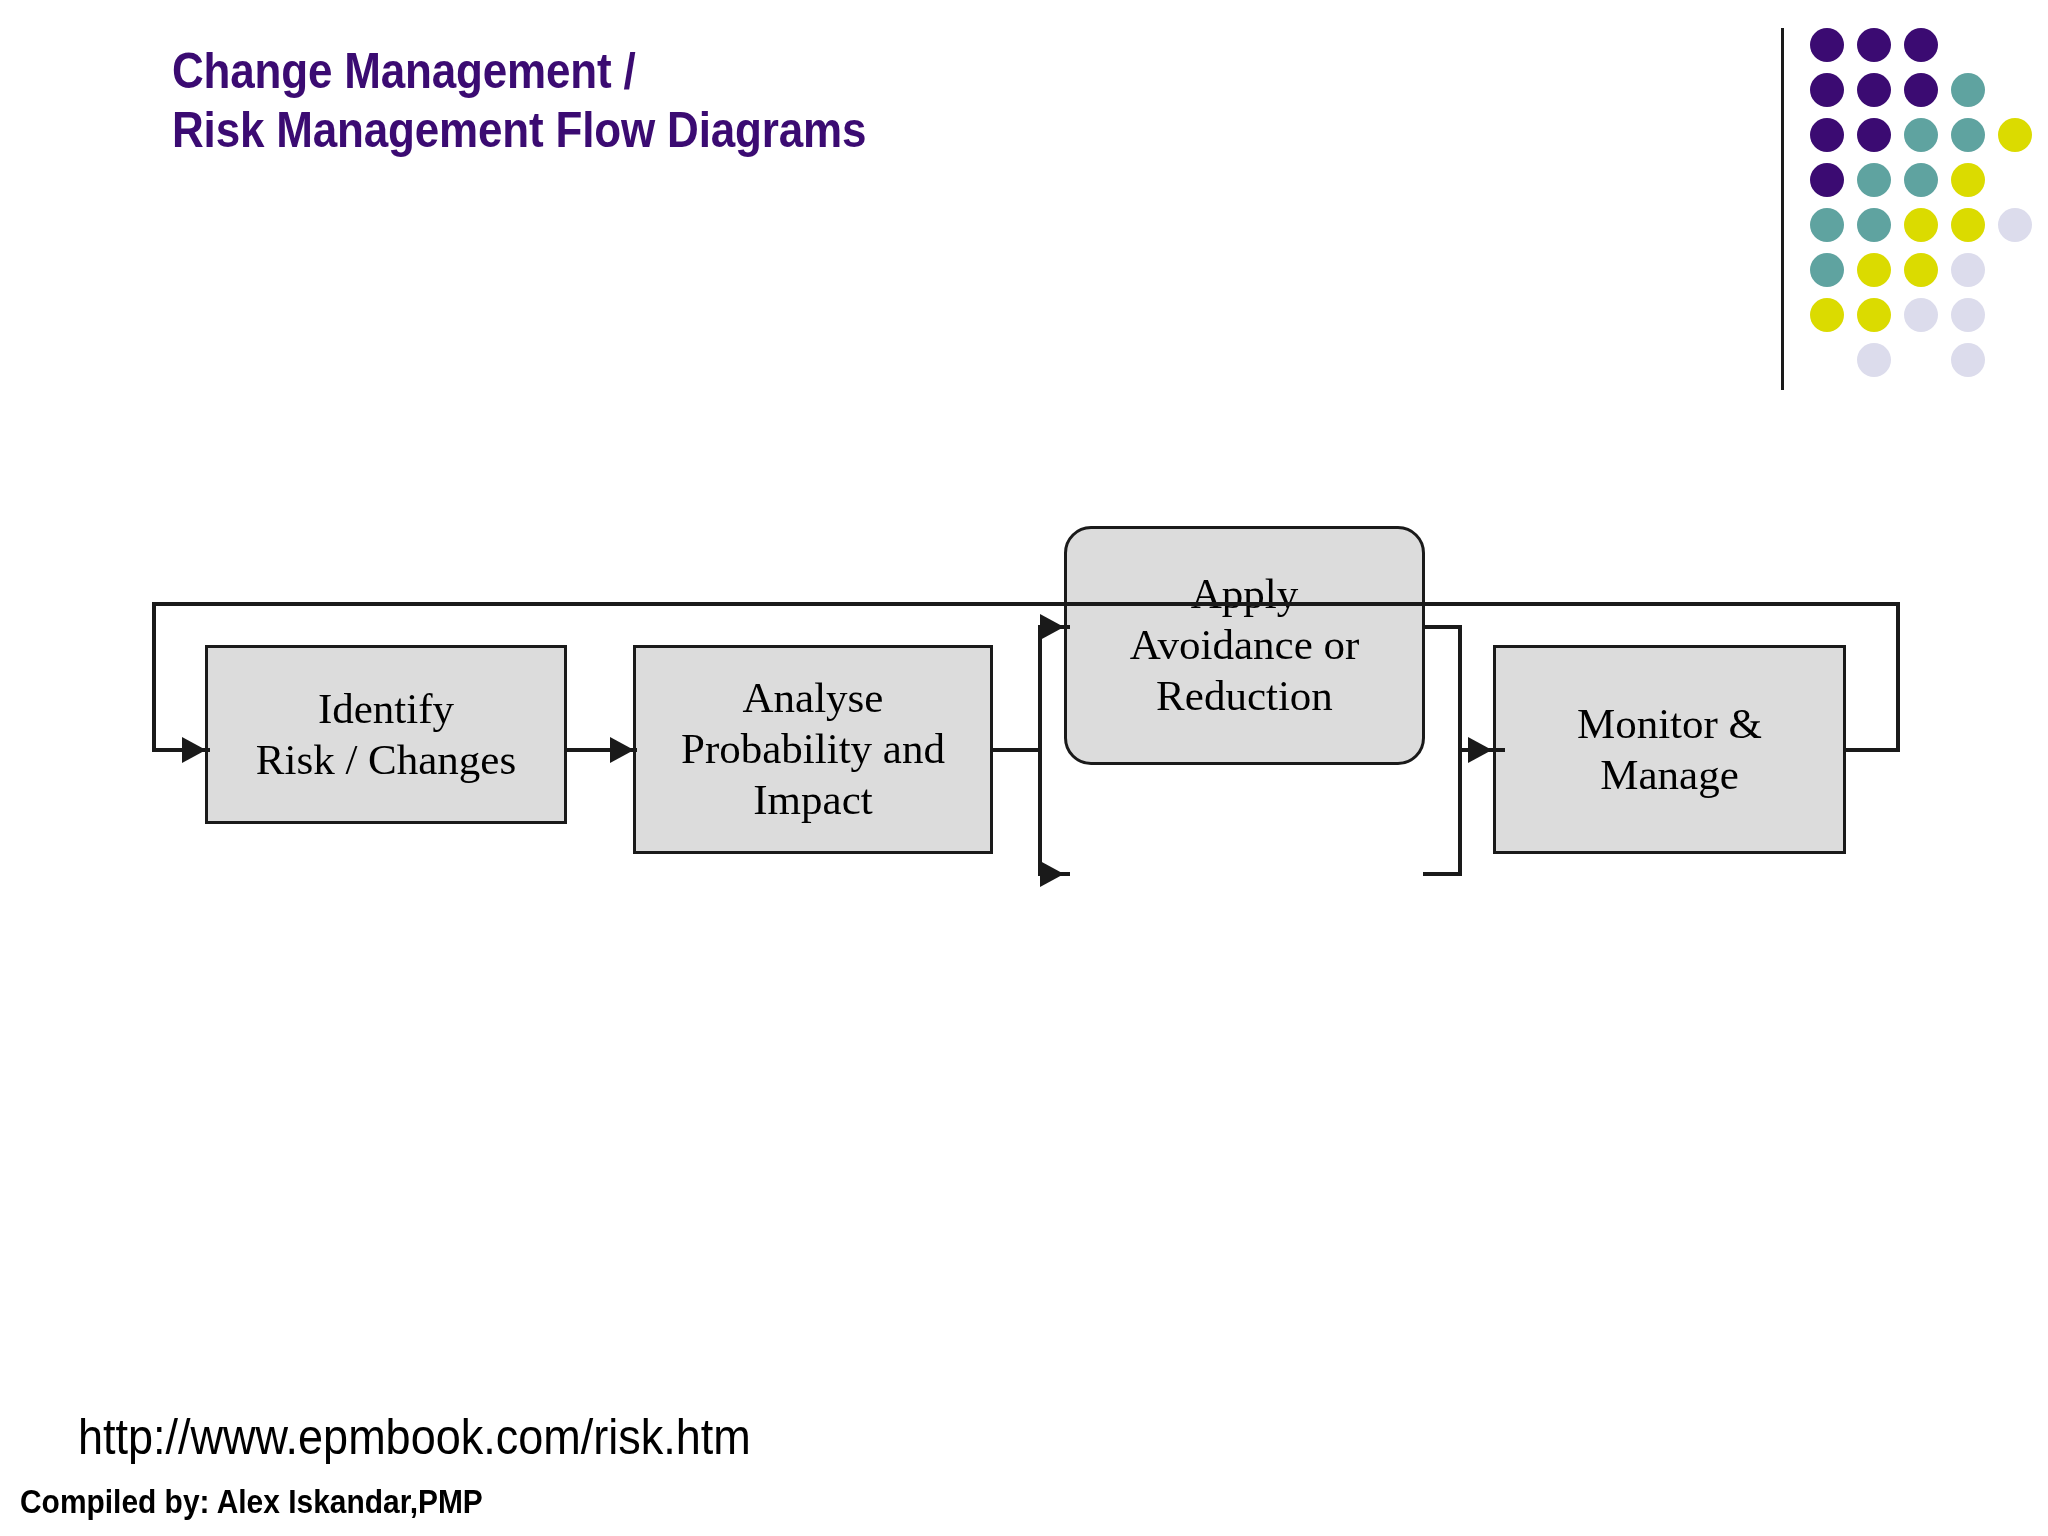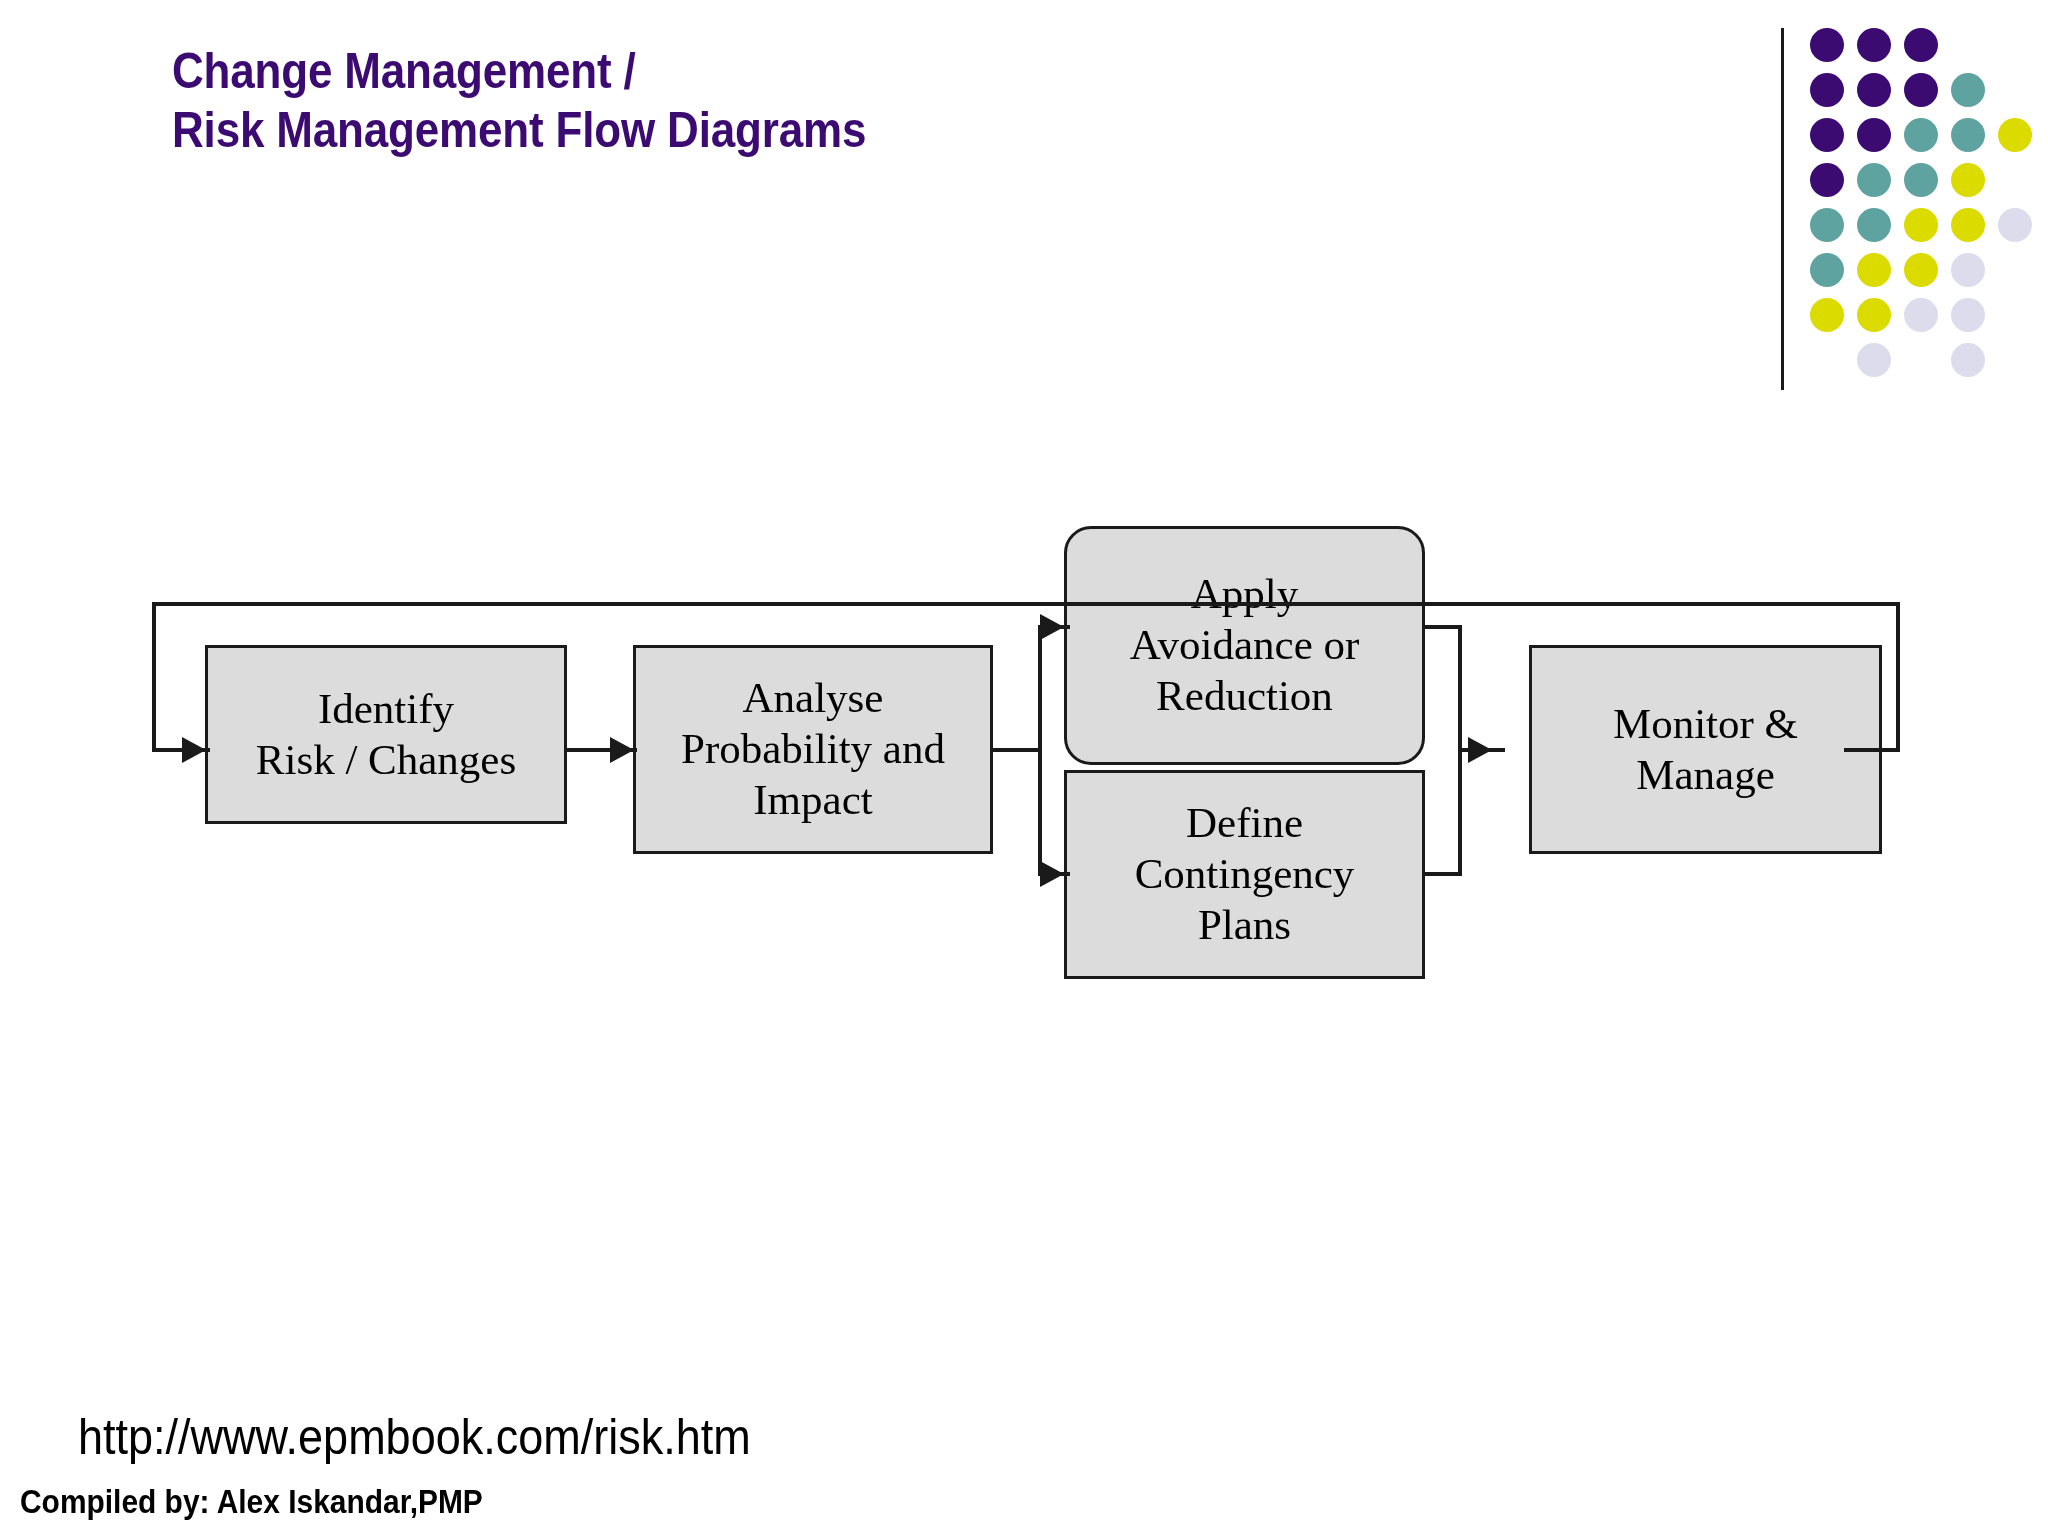--- a/index.html
+++ b/index.html
@@ -181,25 +181,22 @@
 Risk / Changes</div>
 
   <div class="flow-box" id="box-analyse" style="left:633px; top:645px; width:360px; height:209px;">Analyse
 Probability and
 Impact</div>
 
   <div class="flow-box" id="box-apply" style="left:1064px; top:526px; width:361px; height:239px;border-radius:27px;">Apply
 Avoidance or
 Reduction</div>
 
-  <div class="flow-box" id="box-contingency" style="left:1064px; top:770px; width:361px; height:209px;">Define
-Contingency
-Plans</div>
-
-  <div class="flow-box" id="box-monitor" style="left:1493px; top:645px; width:353px; height:209px;margin-left:36px;">Monitor &amp;
+
+  <div class="flow-box" id="box-monitor" style="left:1493px; top:645px; width:353px; height:209px;">Monitor &amp;
 Manage</div>
 
   <div class="conn conn-h" style="left:1844px; top:748px; width:56px;"></div>
   <div class="conn conn-v" style="left:1896px; top:602px; height:150px;"></div>
   <div class="conn conn-h" style="left:152px; top:602px; width:1748px;"></div>
   <div class="conn conn-v" style="left:152px; top:602px; height:148px;"></div>
   <div class="conn conn-h" style="left:152px; top:748px; width:58px;"></div>
   <div class="arrowhead" style="left:182px; top:737px;"></div>
 
   <div class="conn conn-h" style="left:565px; top:748px; width:72px;"></div>

